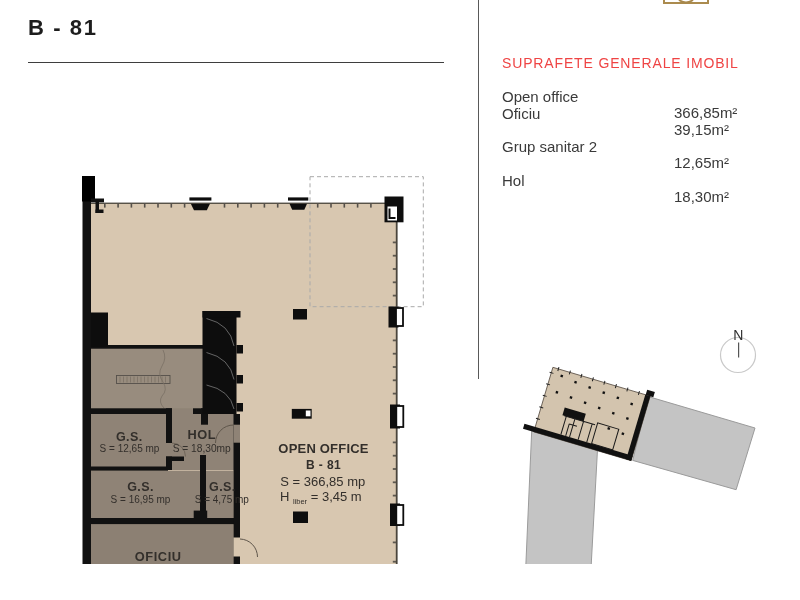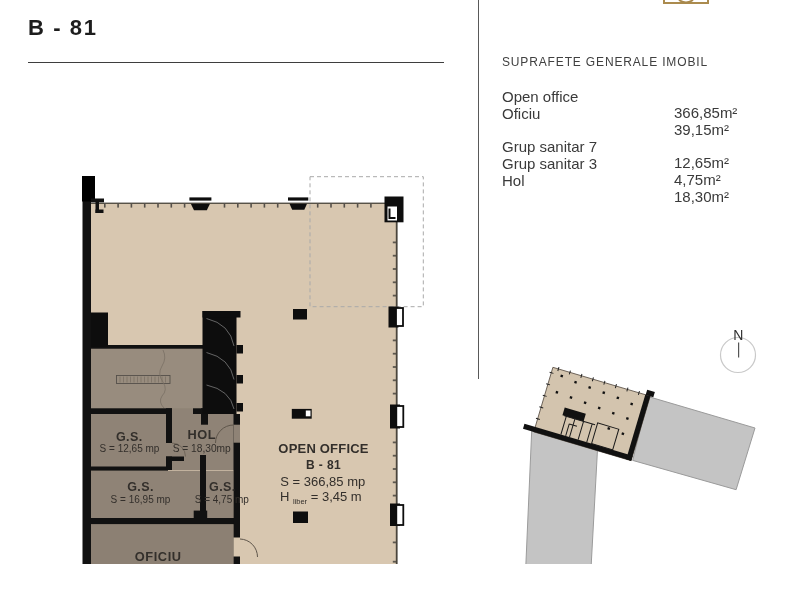--- a/index.html
+++ b/index.html
@@ -15,26 +15,25 @@
   <div class="abs" style="left:28px;top:15px;font-size:22px;font-weight:bold;letter-spacing:1.6px;color:#1d1d1d">B - 81</div>
   <div class="abs" style="left:28px;top:62px;width:416px;height:1.4px;background:#3e3e3e"></div>
 
   <div class="abs" style="left:478px;top:0;width:1.2px;height:379px;background:#595959"></div>
 
   <div class="abs" style="left:663px;top:-44px;width:41.5px;height:44px;border:2.2px solid #ab8b4e"></div>
   <svg class="abs" style="left:663px;top:0" width="47" height="6" viewBox="0 0 47 6">
     <path d="M 16 0 Q 23 5 30 0" fill="none" stroke="#a8884c" stroke-width="2"></path>
   </svg>
 
-  <div class="abs" style="left:502px;top:55px;font-size:12px;letter-spacing:0.85px;color:#404040">SUPRAFETE GENERALE IMOBIL</div>
+  <div class="abs" style="left:502px;top:55px;font-size:14px;letter-spacing:0.85px;color:#ef4444">SUPRAFETE GENERALE IMOBIL</div>
 
   <div class="row" style="top:88px"><span>Open office</span><span class="val">366,85m²</span></div>
   <div class="row" style="top:104.8px"><span>Oficiu</span><span class="val">39,15m²</span></div>
-  <div class="row" style="top:138.4px"><span>Grup sanitar 7</span><span class="val">12,65m²</span></div>
-  <div class="row" style="top:155.2px"><span>Grup sanitar 3</span><span class="val">4,75m²</span></div>
+  <div class="row" style="top:138.4px"><span>Grup sanitar 2</span><span class="val">12,65m²</span></div>
   <div class="row" style="top:172px"><span>Hol</span><span class="val">18,30m²</span></div>
 
   <svg class="abs" style="left:0;top:0" width="800" height="600" viewBox="0 0 800 600">
 
     <rect x="90" y="203" width="307" height="397" fill="#d8c7b0"></rect>
 
     <rect x="90" y="202.6" width="307" height="1.3" fill="#4a453c"></rect>
 
     <rect x="395.8" y="203" width="1.8" height="397" fill="#4a453c"></rect>
 

